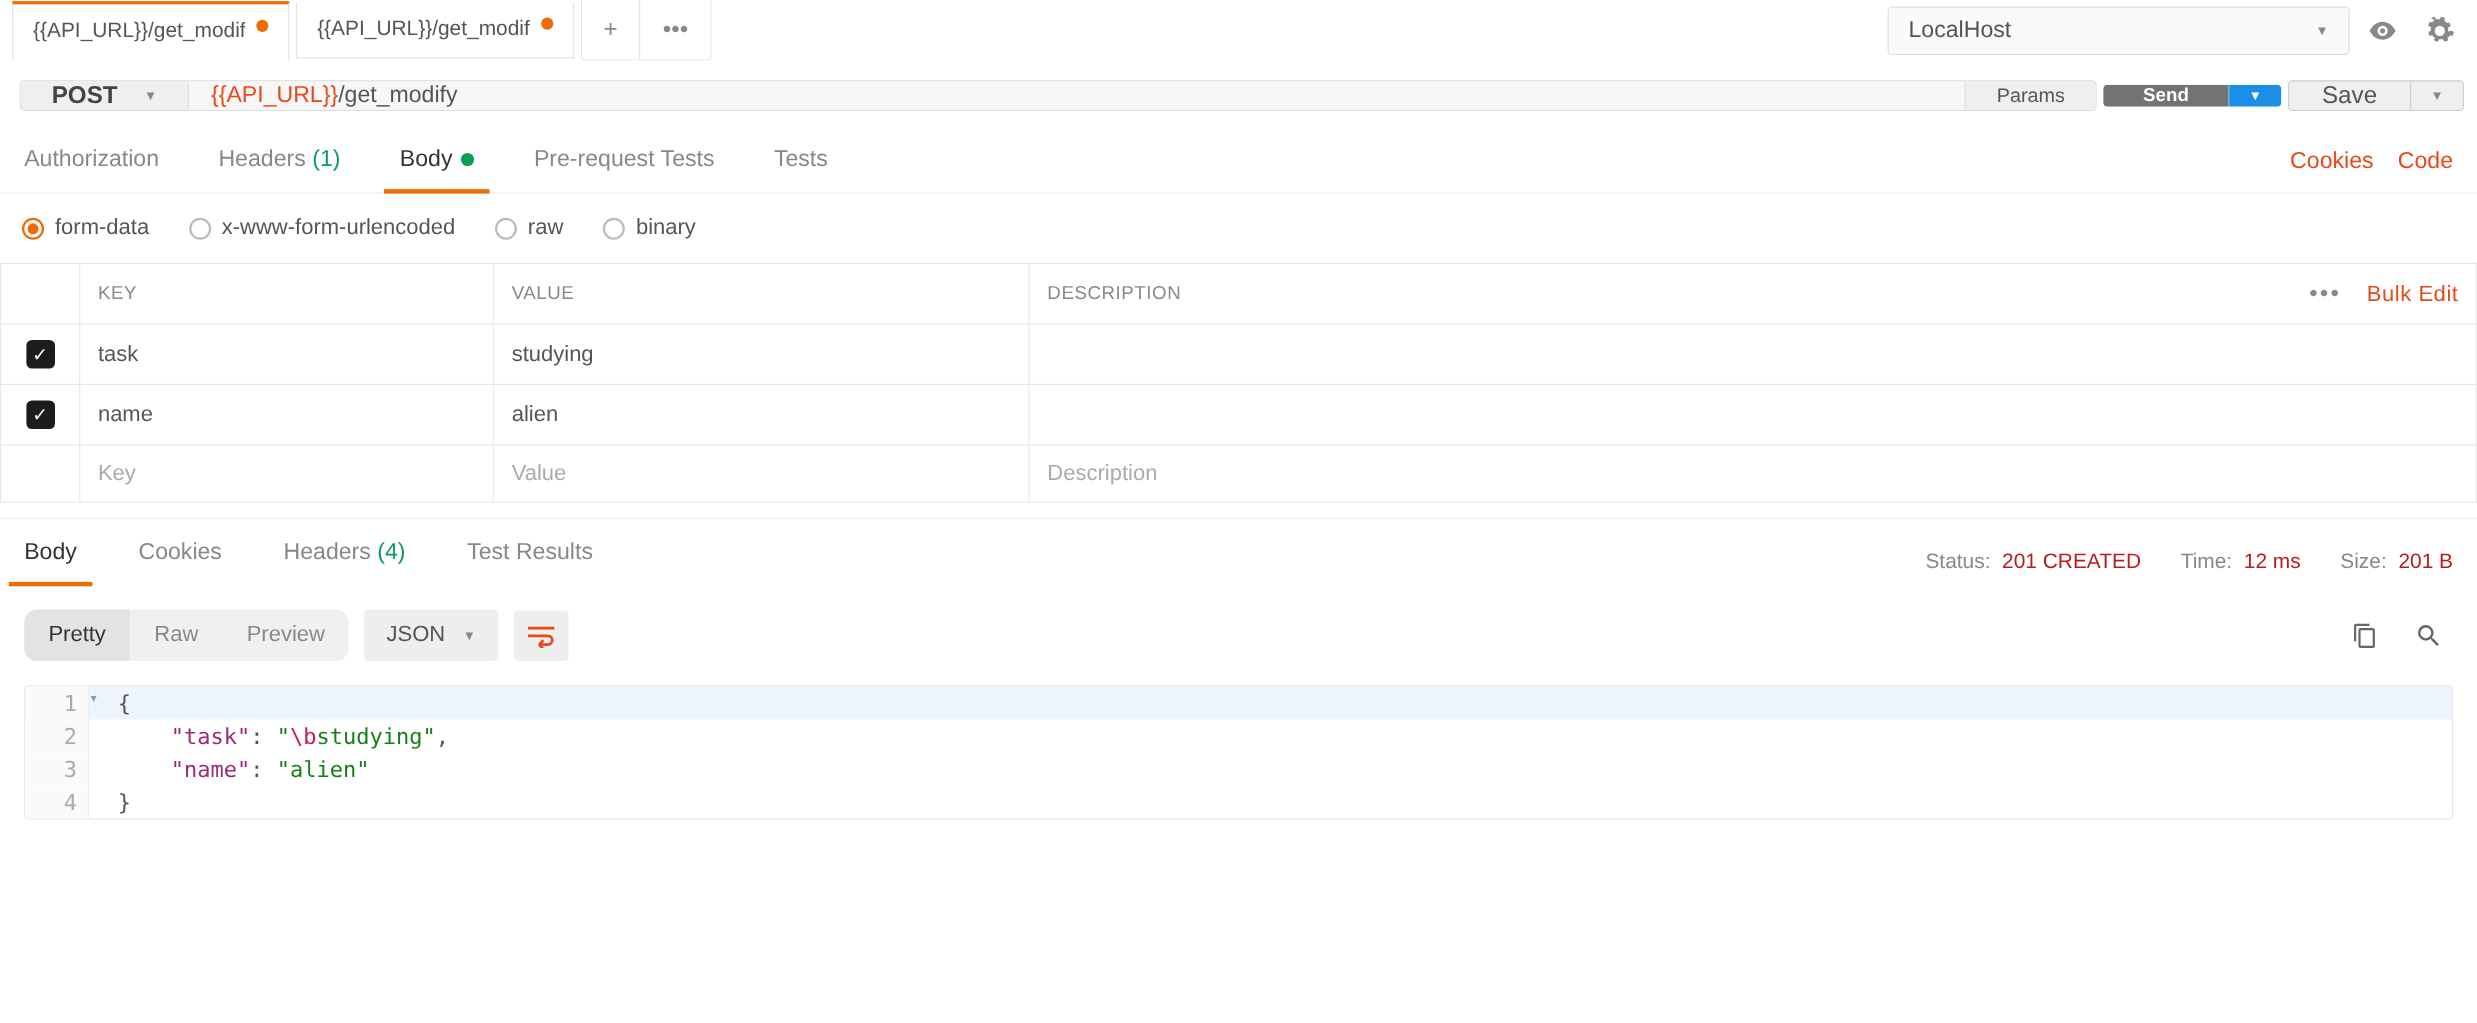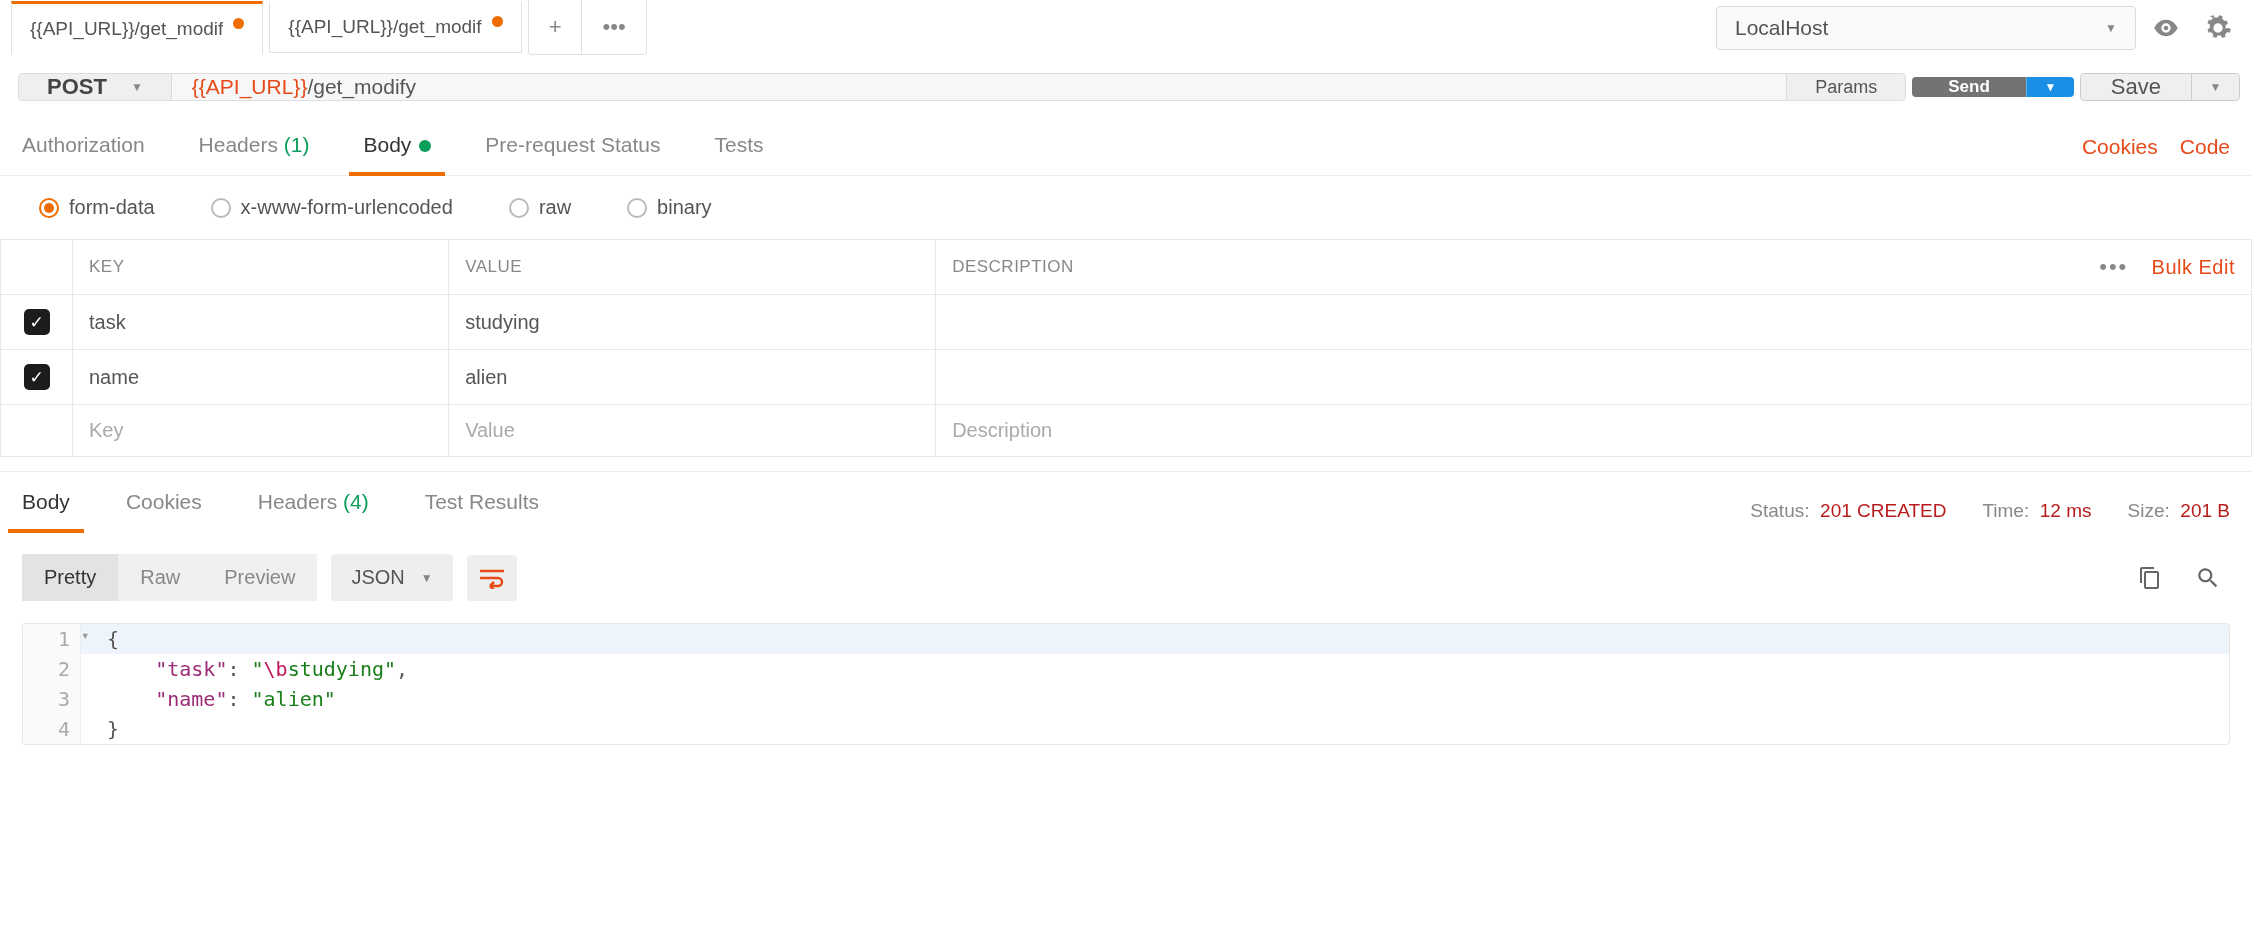--- a/index.html
+++ b/index.html
@@ -38,21 +38,21 @@
 .req-tabs { display: flex; gap: 54px; }
 .req-tab { padding: 14px 0 18px; font-size: 21px; color: #888; cursor: pointer; position: relative; }
 .req-tab.active { color: #333; }
 .req-tab.active::after { content: ""; position: absolute; left: -14px; right: -14px; bottom: -1px; height: 4px; background: #ef6c00; }
 .count { color: #0b9e5b; }
 .body-dot { display: inline-block; width: 12px; height: 12px; border-radius: 50%; background: #0b9e5b; margin-left: 8px; vertical-align: middle; }
 .req-links { margin-left: auto; display: flex; gap: 22px; }
 .link { color: #e64a19; font-size: 21px; cursor: pointer; }
 
 
-.body-types { display: flex; align-items: flex-end; gap: 56px; padding: 20px 39px; }
+.body-types { display: flex; align-items: flex-end; gap: 36px; padding: 20px 20px; }
 .radio { display: flex; align-items: center; gap: 10px; font-size: 20px; color: #555; cursor: pointer; }
 .radio .r-outer { width: 20px; height: 20px; border-radius: 50%; border: 2px solid #bbb; display: flex; align-items: center; justify-content: center; }
 .radio.sel .r-outer { border-color: #ef6c00; }
 .radio .r-inner { width: 10px; height: 10px; border-radius: 50%; }
 .radio.sel .r-inner { background: #ef6c00; }
 
 
 .fd-table { width: 100%; border-collapse: collapse; }
 .fd-table th, .fd-table td { border: 1px solid #e8e8e8; padding: 14px 16px; text-align: left; font-size: 20px; font-weight: normal; }
 .fd-table th { color: #888; font-size: 17px; letter-spacing: 0.5px; }
@@ -67,21 +67,21 @@
 .resp-row { display: flex; align-items: center; padding: 18px 22px 0; border-top: 1px solid #eee; margin-top: 14px; }
 .resp-tabs { display: flex; gap: 56px; }
 .resp-tab { padding: 0 0 18px; font-size: 21px; color: #888; cursor: pointer; position: relative; }
 .resp-tab.active { color: #333; }
 .resp-tab.active::after { content: ""; position: absolute; left: -14px; right: -14px; bottom: -1px; height: 4px; background: #ef6c00; }
 .resp-meta { margin-left: auto; display: flex; gap: 36px; font-size: 19px; color: #888; }
 .resp-meta .val { color: #b91c1c; }
 
 
 .view-row { display: flex; align-items: center; gap: 14px; padding: 22px; }
-.view-tabs { display: flex; background: #f0f0f0; border-radius: 0; overflow: hidden; }
+.view-tabs { display: flex; background: #f0f0f0; border-radius: 12px; overflow: hidden; }
 .view-tab { padding: 12px 22px; font-size: 20px; color: #888; cursor: pointer; }
 .view-tab.active { background: #e3e3e3; color: #333; }
 .fmt-dd { display: flex; align-items: center; gap: 16px; background: #eeeeee; border-radius: 4px; padding: 12px 20px; font-size: 20px; color: #555; cursor: pointer; }
 .wrap-btn { background: #eeeeee; border-radius: 4px; width: 50px; height: 46px; display: flex; align-items: center; justify-content: center; cursor: pointer; }
 .spacer { flex: 1; }
 
 
 .code-wrap { margin: 0 22px 22px; border: 1px solid #e5e5e5; border-radius: 4px; overflow: hidden; }
 .code-line { display: flex; font-family: Menlo, Consolas, monospace; font-size: 20px; }
 .code-line.hl { background: #eef4fb; }
@@ -161,21 +161,21 @@
         <span class="caret">▼</span>
       </div>
   </div>
 </div>
 
 <div class="req-tabs-row">
   <div class="req-tabs">
     <div class="req-tab"><span>Authorization</span></div>
     <div class="req-tab"><span>Headers</span> <span class="count">(1)</span></div>
     <div class="req-tab active"><span>Body</span><span class="body-dot"></span></div>
-    <div class="req-tab"><span>Pre-request Status</span></div>
+    <div class="req-tab"><span>Pre-request Tests</span></div>
     <div class="req-tab"><span>Tests</span></div>
   </div>
   <div class="req-links">
     <span class="link">Cookies</span>
     <span class="link">Code</span>
   </div>
 </div>
 
 <div class="body-types">
   <div class="radio sel">

